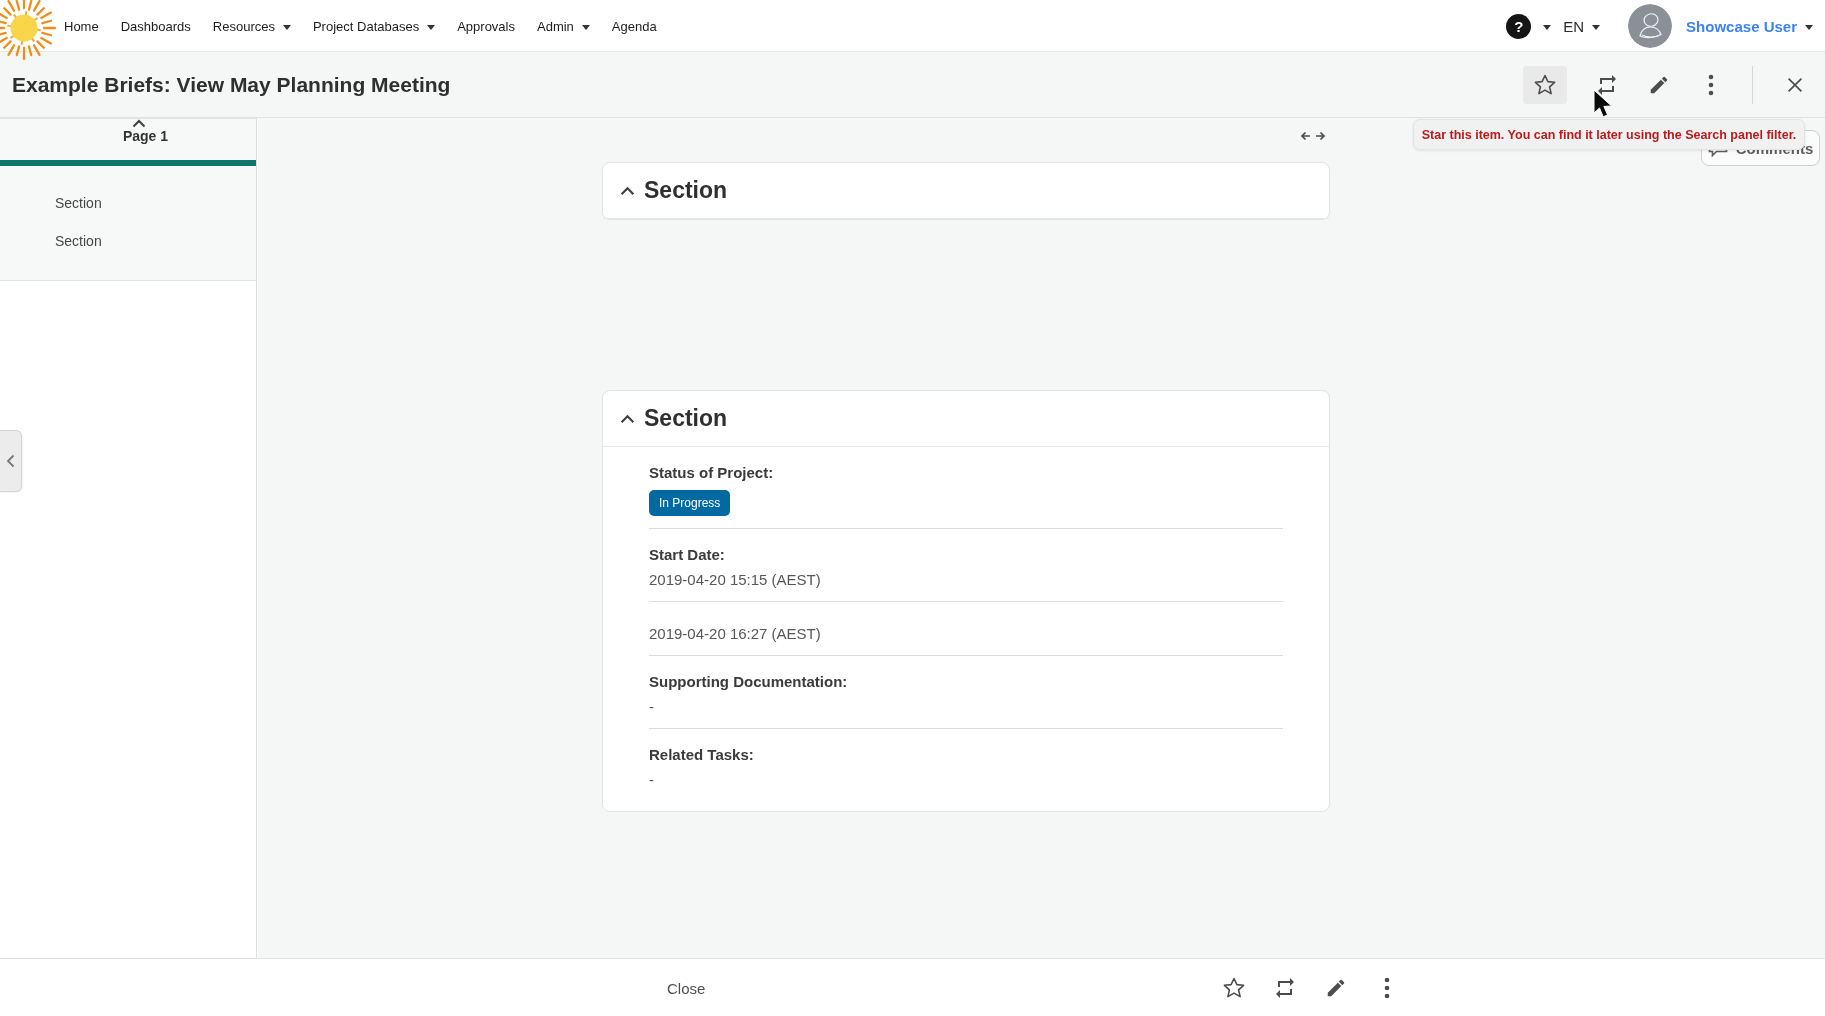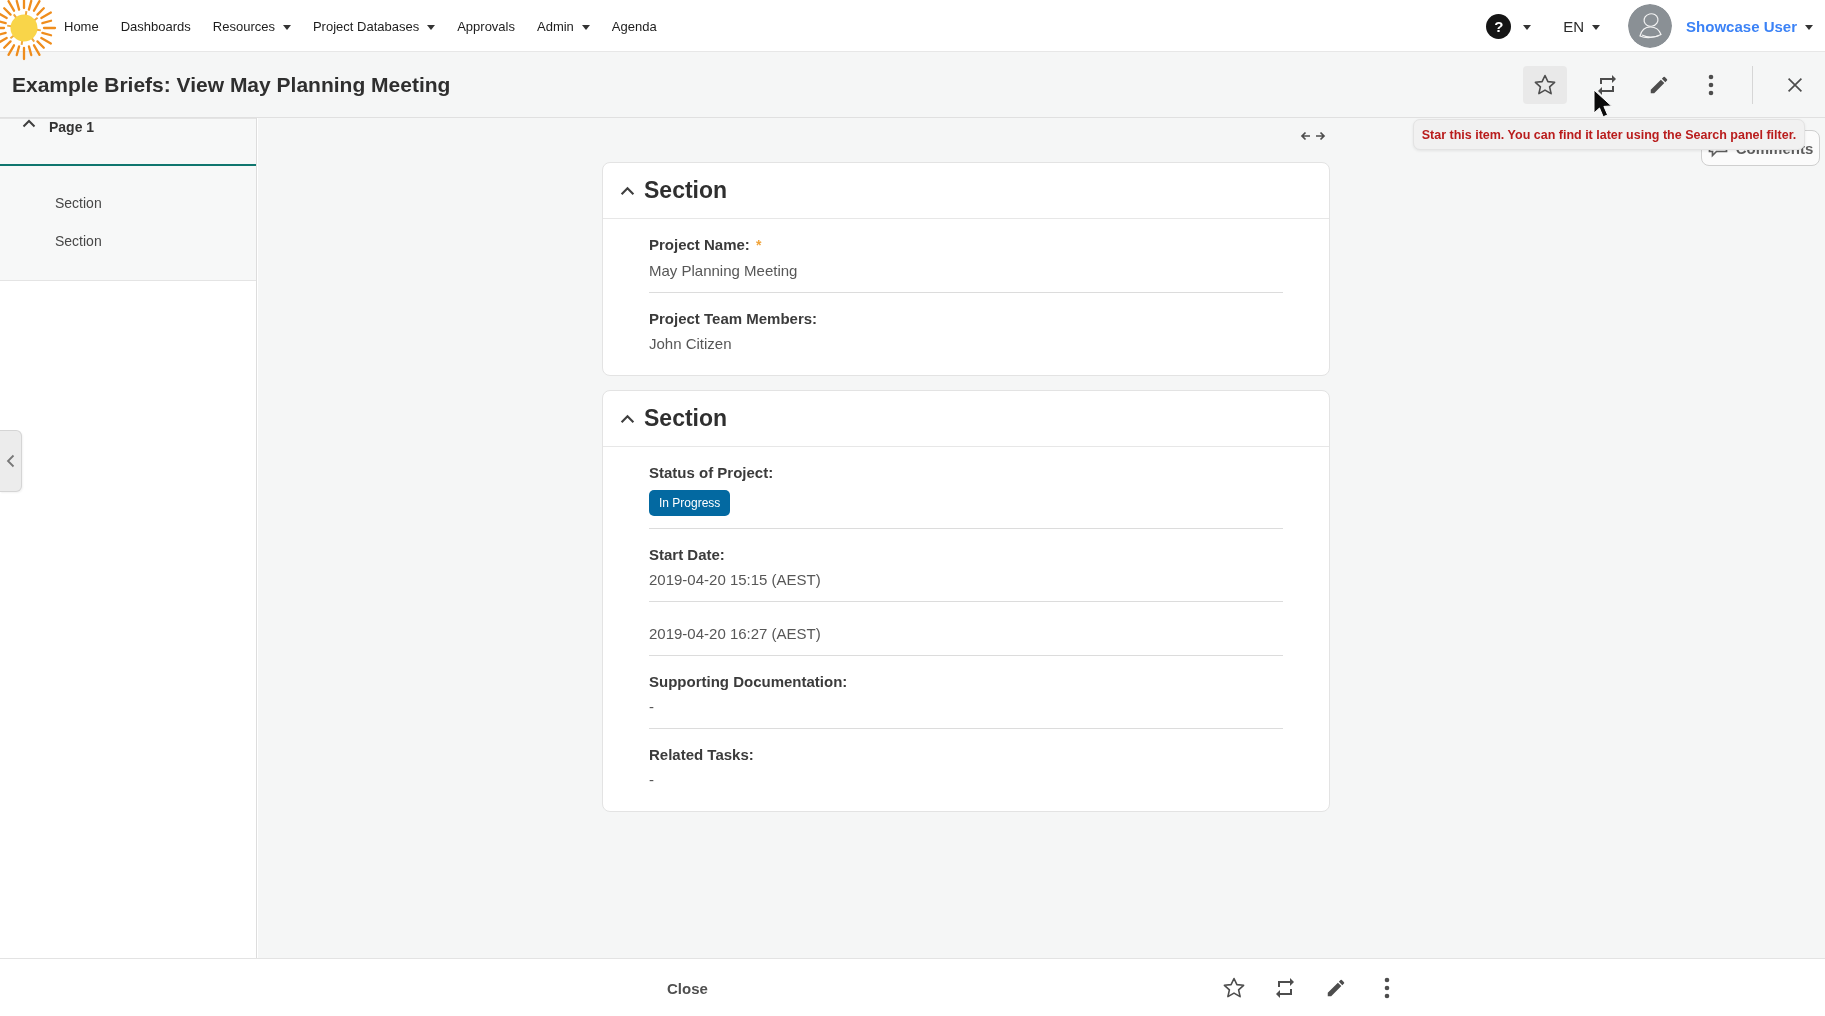--- a/index.html
+++ b/index.html
@@ -9,39 +9,39 @@
 
   
   .topnav { position:absolute; top:0; left:0; right:0; height:52px; background:#fff; border-bottom:1px solid #e7e7e7; z-index:20; }
   .logo { position:absolute; left:-10px; top:-6px; width:68px; height:68px; z-index:25; }
   .menu { position:absolute; left:64px; top:0; height:52px; display:flex; align-items:center; gap:22px; }
   .menu-item { display:flex; align-items:center; font-size:13px; color:#1d1d1d; cursor:pointer; white-space:nowrap; }
   .caret { width:0; height:0; border-left:4.5px solid transparent; border-right:4.5px solid transparent; border-top:5px solid #333; display:inline-block; margin-left:8px; margin-top:2px; }
   .topnav-right { position:absolute; right:12px; top:0; height:52px; display:flex; align-items:center; }
   .help-circle { width:25px; height:25px; border-radius:50%; background:#151515; color:#fff; font-weight:bold; font-size:15px; display:flex; align-items:center; justify-content:center; }
   .help-caret { margin-left:12px; }
-  .lang { margin-left:32px; font-size:15px; color:#2a2a2a; display:flex; align-items:center; }
+  .lang { margin-left:12px; font-size:15px; color:#2a2a2a; display:flex; align-items:center; }
   .avatar { margin-left:28px; width:44px; height:44px; border-radius:50%; overflow:hidden; }
   .username { margin-left:14px; font-size:15px; color:#3b82f6; display:flex; align-items:center;font-weight:bold; }
 
   
   .titlebar { position:absolute; top:52px; left:0; right:0; height:66px; background:#f5f6f6; border-bottom:1px solid #e0e0e0; display:flex; align-items:center; z-index:10; }
   .page-title { font-size:21px; font-weight:700; color:#2f2f2f; padding-left:12px; }
   .tb-actions { position:absolute; right:18px; top:0; height:66px; display:flex; align-items:center; gap:27px; }
   .icon-btn { width:25px; height:25px; display:flex; align-items:center; justify-content:center; cursor:pointer; }
   .icon-btn.hovered { width:44px; height:38px; background:#e9e9e9; border-radius:4px; }
   .tb-divider { width:1px; height:38px; background:#d6d6d6; margin:0 2px; }
 
   
   .body { position:absolute; top:118px; left:0; right:0; bottom:58px; }
   .sidebar { position:absolute; left:0; top:0; bottom:0; width:257px; background:#fff; border-right:1px solid #ddd; }
   .sidebar-header { height:67px; display:flex; align-items:center; justify-content:space-between; padding:0 14px 0 10px; }
   .sidebar-header-label { font-size:15px; color:#6e6e6e; }
   .accordion { background:#f7f8f8; border-top:1px solid #e4e4e4; border-bottom:1px solid #e4e4e4; }
-  .page-row { height:47px; display:flex; align-items:flex-start; padding-left:22px; border-bottom:2px solid #0f766e; cursor:pointer; }
+  .page-row { height:47px; display:flex; align-items:center; padding-left:22px; border-bottom:6px solid #0f766e; cursor:pointer;flex-direction:column; }
   .page-row-label { font-size:14px; font-weight:700; color:#333; margin-left:13px; }
   .section-list { padding:18px 0 20px 0; }
   .section-item { padding:11px 0 11px 55px; font-size:14px; color:#474747; cursor:pointer; }
   .panel-tab { position:absolute; left:0; top:312px; width:22px; height:62px; background:#ececec; border:1px solid #d5d5d5; border-left:none; border-radius:0 6px 6px 0; display:flex; align-items:center; justify-content:center; cursor:pointer; box-shadow:1px 1px 2px rgba(0,0,0,.05); }
   .main { position:absolute; left:258px; right:0; top:0; bottom:0; background:#f5f6f6; }
   .resize-icon { position:absolute; left:1042px; top:12px; cursor:ew-resize; }
   .comments-btn { position:absolute; left:1443px; top:12px; width:119px; height:36px; background:#fbfbfb; border:1px solid #cfcfcf; border-radius:8px; display:flex; align-items:center; justify-content:center; gap:8px; cursor:pointer; }
   .comments-label { font-size:15px; font-weight:700; color:#5e5e5e; }
 
   
@@ -53,21 +53,21 @@
   .card-body { padding:0 46px 22px 46px; }
   .field { padding-top:16px; }
   .field.underline { border-bottom:1px solid #dcdcdc; padding-bottom:12px; }
   .field-label { font-size:15px; font-weight:700; color:#3b3b3b; line-height:19px; }
   .req { color:#f0a33a; margin-left:6px; font-size:14px; }
   .field-value { font-size:15px; color:#575757; line-height:19px; margin-top:6px; }
   .badge { display:inline-block; background:#0369a1; color:#fff; font-size:12px; line-height:16px; padding:5px 10px; border-radius:5px; margin-top:2px; }
 
   
   .footerbar { position:absolute; left:0; right:0; bottom:0; height:58px; background:#fff; border-top:1px solid #e3e3e3; z-index:15; }
-  .close-btn { position:absolute; left:667px; top:0; height:58px; display:flex; align-items:center; font-size:15px; font-weight:700; color:#4f4f4f; cursor:pointer; }
+  .close-btn { position:absolute; left:667px; top:0; height:58px; display:flex; align-items:center; font-size:15px; font-weight:400; color:#4f4f4f; cursor:pointer; }
   .footer-icons { position:absolute; left:1221px; top:0; height:58px; display:flex; align-items:center; gap:26px; }
 
   
   .tooltip { position:absolute; left:1413px; top:119px; width:392px; height:31px; background:#f1f1f1; border:1px solid #e3e3e3; border-radius:7px; display:flex; align-items:center; justify-content:center; font-size:12.5px; color:#b91c1c; z-index:50; box-shadow:0 1px 3px rgba(0,0,0,.08); white-space:nowrap;font-weight:bold; }
   .cursor { position:absolute; left:1592px; top:90px; z-index:60; pointer-events:none; }
 
   svg { display:block; }
 </style>
 </head>
 <body>
@@ -237,30 +237,20 @@
         <span class="comments-label">Comments</span>
       </div>
 
       <section class="card card1">
         <div class="card-header">
           <svg width="15" height="10" viewBox="0 0 14 9" fill="none" stroke="#3f3f3f" stroke-width="2">
             <path d="M1.5 7.5 L7 2 L12.5 7.5"></path>
           </svg>
           <span class="card-title">Section</span>
         </div>
-        <div class="card-body">
-          <div class="field underline">
-            <div class="field-label"><span>Project Name:</span><span class="req">*</span></div>
-            <div class="field-value">May Planning Meeting</div>
-          </div>
-          <div class="field">
-            <div class="field-label">Project Team Members:</div>
-            <div class="field-value">John Citizen</div>
-          </div>
-        </div>
       </section>
 
       <section class="card card2">
         <div class="card-header">
           <svg width="15" height="10" viewBox="0 0 14 9" fill="none" stroke="#3f3f3f" stroke-width="2">
             <path d="M1.5 7.5 L7 2 L12.5 7.5"></path>
           </svg>
           <span class="card-title">Section</span>
         </div>
         <div class="card-body">

